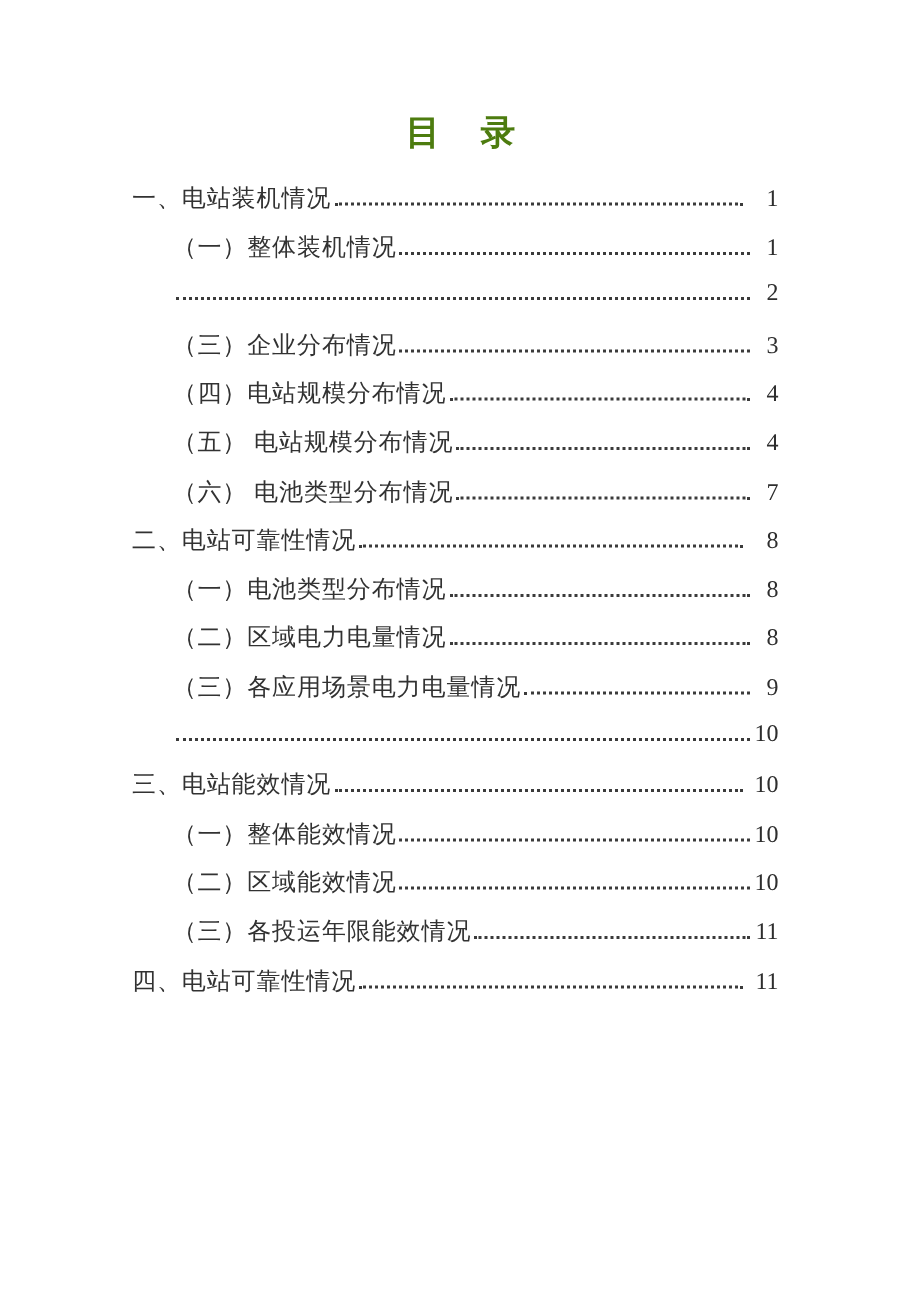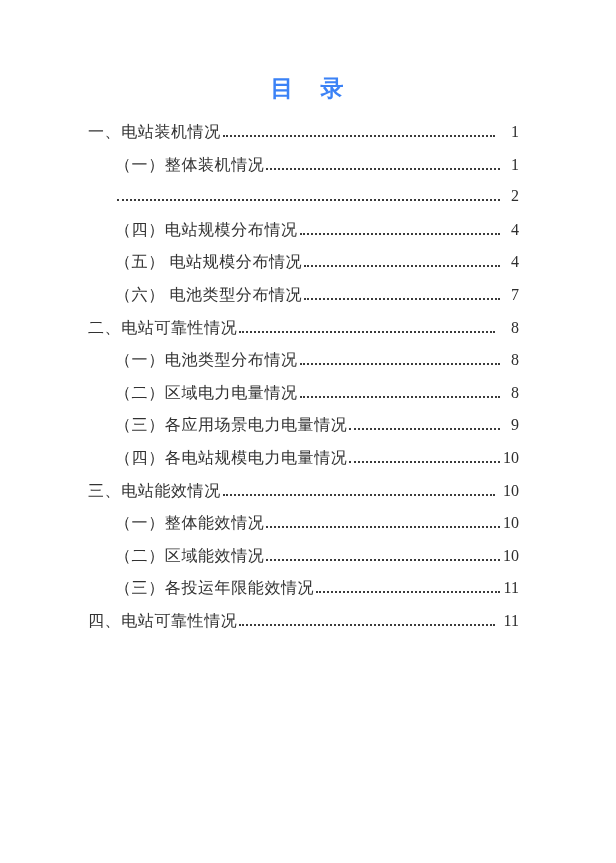--- a/index.html
+++ b/index.html
@@ -15,21 +15,21 @@
     overflow: hidden;
     font-family: "Liberation Serif", "DejaVu Serif", serif;
     color: #323232;
   }
   .doc-title {
     padding-top: 74px;
     text-align: center;
     font-size: 23px;
     line-height: 30px;
     font-weight: bold;
-    color: #3b82f6;
+    color: #4d7c0f;
     letter-spacing: 2px;
   }
   .toc {
     margin-top: 18px;
     padding-left: 88px;
     padding-right: 97px;
   }
   .toc-row {
     display: flex;
     align-items: baseline;
@@ -79,20 +79,25 @@
       <div class="toc-row level-2">
     <span class="toc-label">（一）整体装机情况</span>
     <span class="toc-dots"></span>
     <span class="toc-page">1</span>
   </div>
       <div class="toc-row level-2">
     <span class="toc-dots"></span>
     <span class="toc-page">2</span>
   </div>
       <div class="toc-row level-2">
+    <span class="toc-label">（三）企业分布情况</span>
+    <span class="toc-dots"></span>
+    <span class="toc-page">3</span>
+  </div>
+      <div class="toc-row level-2">
     <span class="toc-label">（四）电站规模分布情况</span>
     <span class="toc-dots"></span>
     <span class="toc-page">4</span>
   </div>
       <div class="toc-row level-2">
     <span class="toc-label">（五） 电站规模分布情况</span>
     <span class="toc-dots"></span>
     <span class="toc-page">4</span>
   </div>
       <div class="toc-row level-2">
@@ -114,21 +119,20 @@
     <span class="toc-label">（二）区域电力电量情况</span>
     <span class="toc-dots"></span>
     <span class="toc-page">8</span>
   </div>
       <div class="toc-row level-2">
     <span class="toc-label">（三）各应用场景电力电量情况</span>
     <span class="toc-dots"></span>
     <span class="toc-page">9</span>
   </div>
       <div class="toc-row level-2">
-    <span class="toc-label">（四）各电站规模电力电量情况</span>
     <span class="toc-dots"></span>
     <span class="toc-page">10</span>
   </div>
       <div class="toc-row level-1">
     <span class="toc-label">三、电站能效情况</span>
     <span class="toc-dots"></span>
     <span class="toc-page">10</span>
   </div>
       <div class="toc-row level-2">
     <span class="toc-label">（一）整体能效情况</span>

